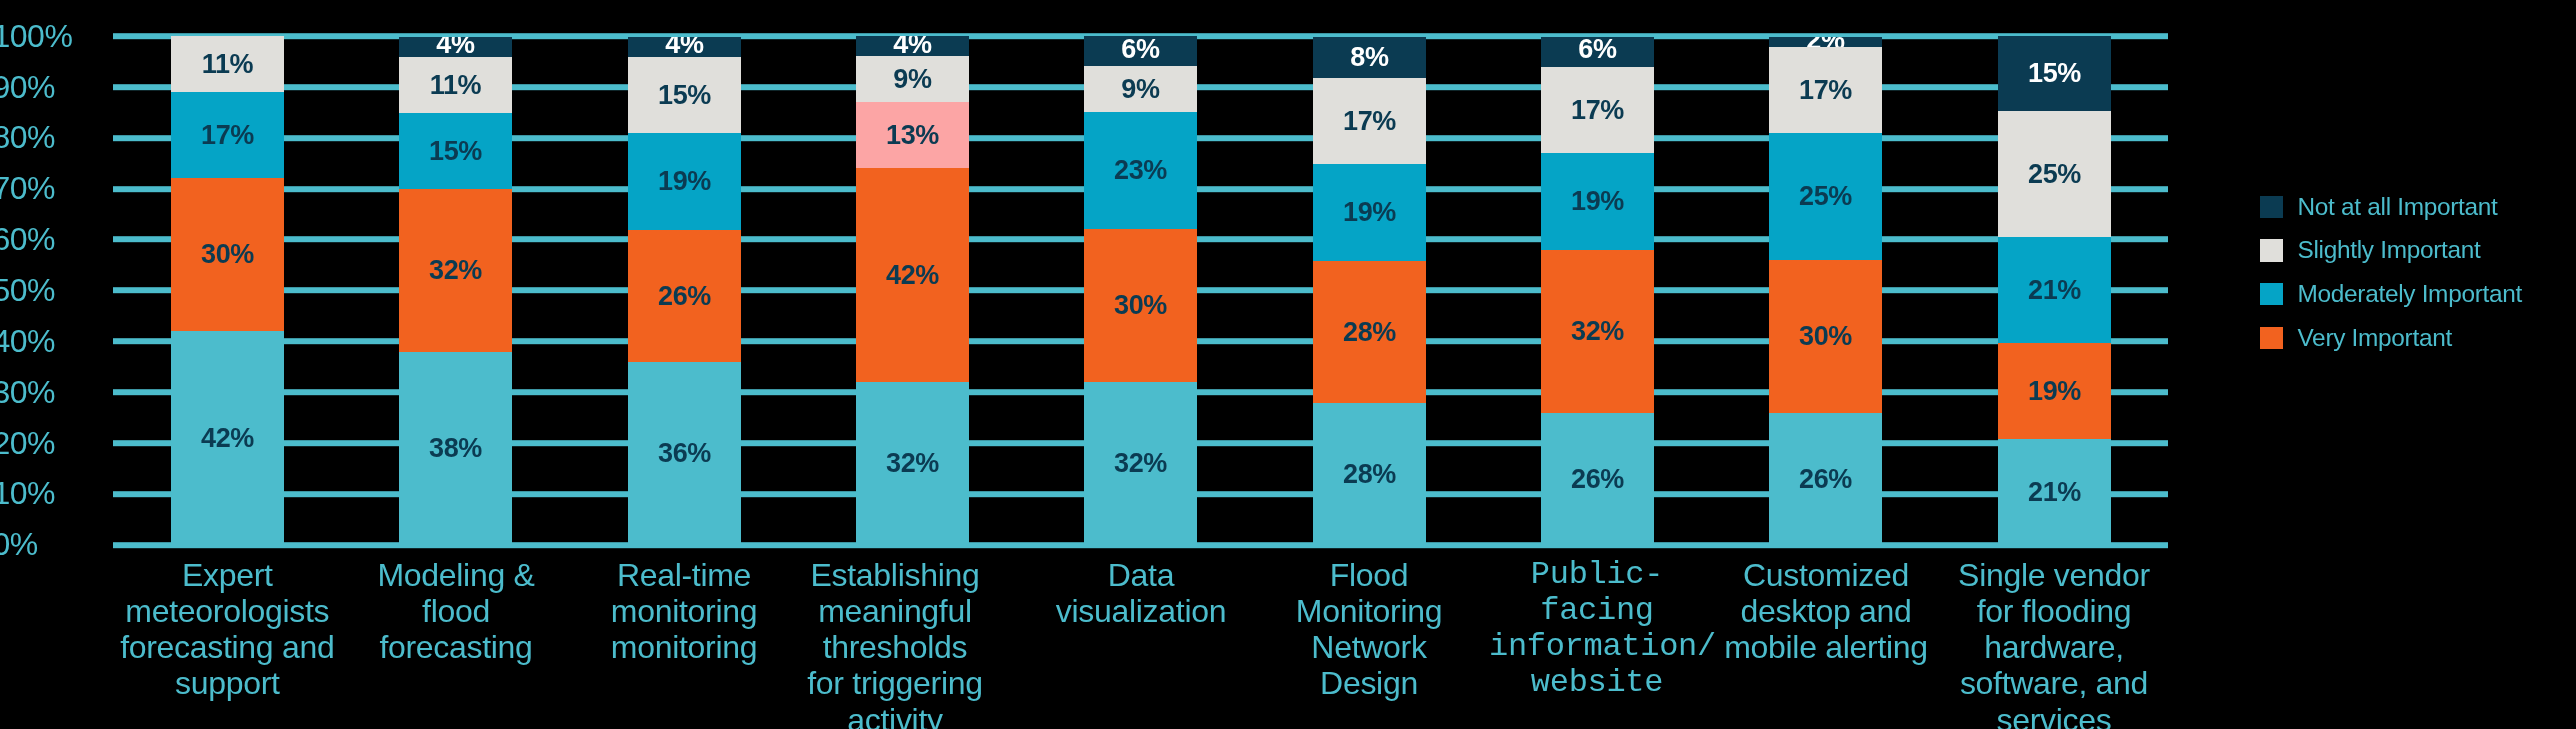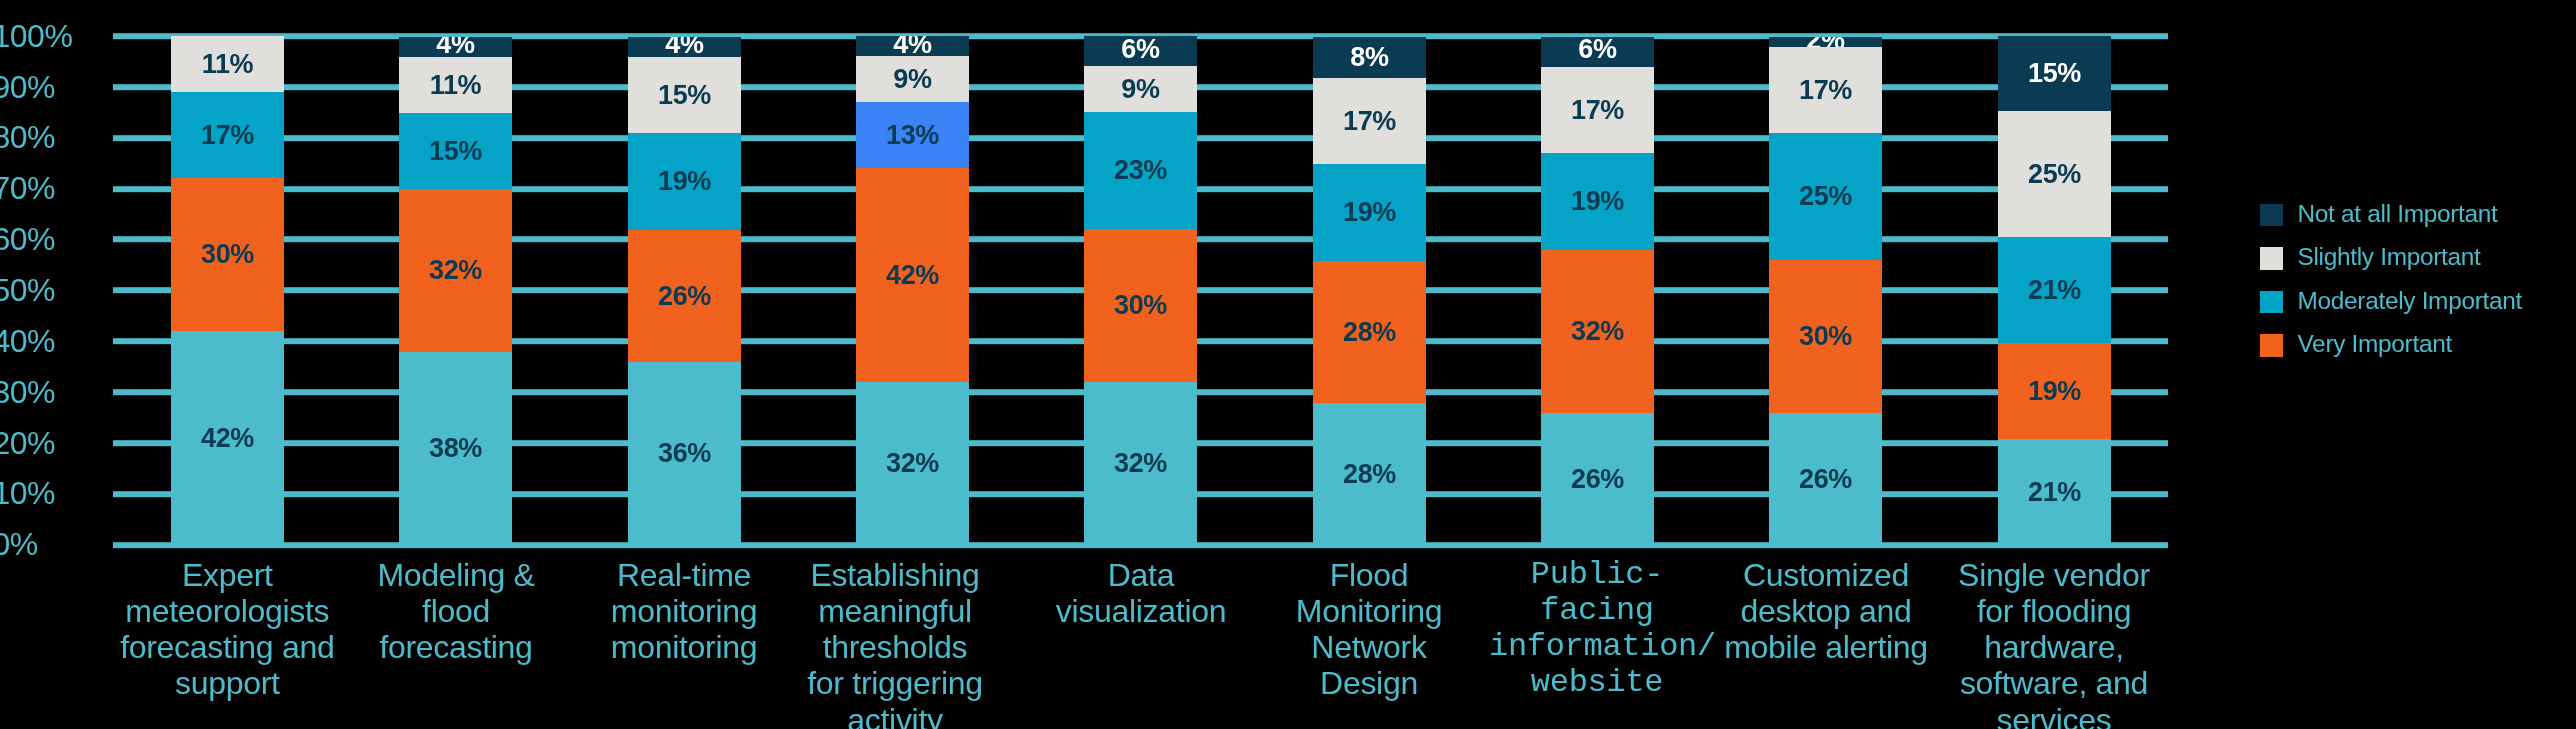--- a/index.html
+++ b/index.html
@@ -97,21 +97,21 @@
     letter-spacing:-0.3px;
   }
   
   #legend{
     position:absolute;
     left:2260px;top:188px;
     width:310px;
   }
   .legend-item{
     display:flex;
-    align-items:flex-end;
+    align-items:center;
     height:38px;
     margin-bottom:5.6px;
   }
   .legend-swatch{
     width:22.5px;height:22.5px;
     flex:0 0 22.5px;
     margin-right:15px;
   }
   .legend-label{
     color:#4CBCCC;
@@ -204,21 +204,21 @@
             <span class="lbl">4%</span>
           </div>
         </div>
         <div class="bar" style="left: 743px;">
           <div class="seg" style="height: 163px; background: rgb(76, 188, 204);">
             <span class="lbl">32%</span>
           </div>
           <div class="seg" style="height: 214px; background: rgb(242, 98, 31);">
             <span class="lbl">42%</span>
           </div>
-          <div class="seg" style="height: 66px; background: #3b82f6;">
+          <div class="seg" style="height: 66px; background: #fca5a5;">
             <span class="lbl">13%</span>
           </div>
           <div class="seg" style="height: 46px; background: rgb(224, 223, 219);">
             <span class="lbl">9%</span>
           </div>
           <div class="seg dark tiny" style="height: 20.3px; background: rgb(11, 59, 82);">
             <span class="lbl">4%</span>
           </div>
         </div>
         <div class="bar" style="left: 971px;">

